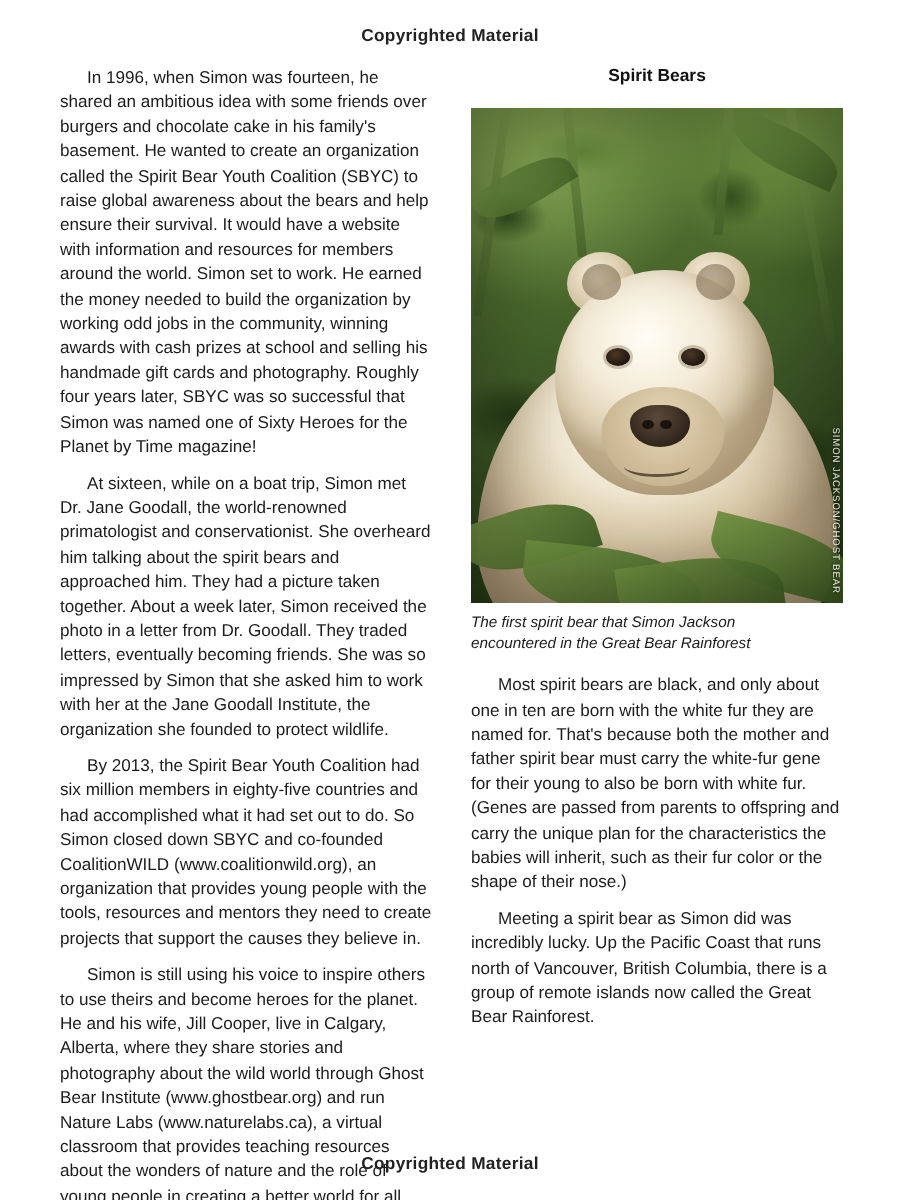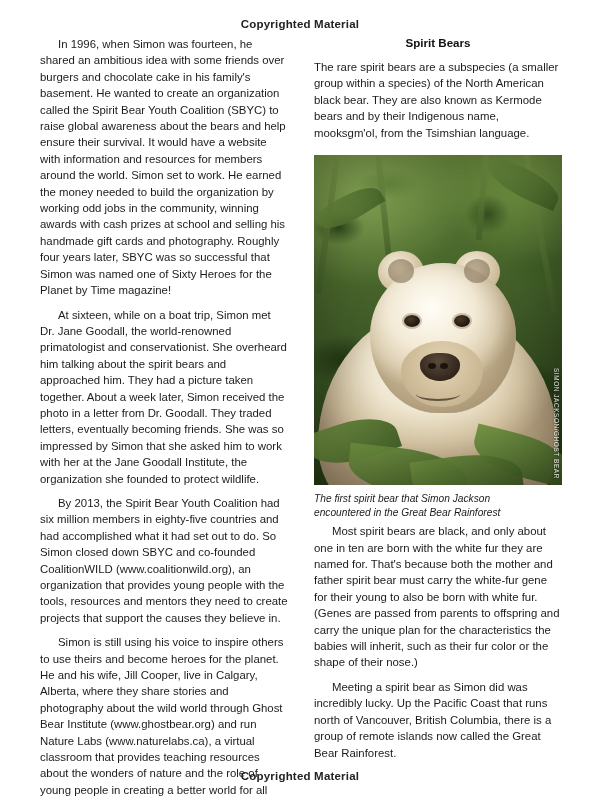--- a/index.html
+++ b/index.html
@@ -38,21 +38,21 @@
     left: 0;
     width: 600px;
     text-align: center;
     font-size: 11.5px;
     font-weight: bold;
     color: #222;
     letter-spacing: 0.2px;
   }
   .columns {
     position: absolute;
-    top: 36px;
+    top: 44px;
     left: 40px;
     width: 522px;
     height: 710px;
     display: flex;
     gap: 26px;
   }
   .col {
     width: 248px;
     position: relative;
   }
@@ -262,42 +262,41 @@
     text-shadow: 0 0 2px rgba(0,0,0,0.8);
   }
   .caption {
     margin-top: 7px;
     font-size: 10.2px;
     line-height: 13.6px;
     font-style: italic;
     color: #1b1b1b;
   }
   .after-figure {
-    margin-top: 4px;
+    margin-top: 13px;
   }
 </style>
 </head>
 <body>
 
 <div class="page">
 
   <div class="copyright-top">Copyrighted Material</div>
 
   <div class="columns">
 
     <div class="col">
       <p class="indent">In 1996, when Simon was fourteen, he shared an ambitious idea with some friends over burgers and chocolate cake in his family's basement. He wanted to create an organization called the Spirit Bear Youth Coalition (SBYC) to raise global awareness about the bears and help ensure their survival. It would have a website with information and resources for members around the world. Simon set to work. He earned the money needed to build the organization by working odd jobs in the community, winning awards with cash prizes at school and selling his handmade gift cards and photography. Roughly four years later, SBYC was so successful that Simon was named one of Sixty Heroes for the Planet by Time magazine!</p>
       <p class="indent">At sixteen, while on a boat trip, Simon met Dr. Jane Goodall, the world-renowned primatologist and conservationist. She overheard him talking about the spirit bears and approached him. They had a picture taken together. About a week later, Simon received the photo in a letter from Dr. Goodall. They traded letters, eventually becoming friends. She was so impressed by Simon that she asked him to work with her at the Jane Goodall Institute, the organization she founded to protect wildlife.</p>
       <p class="indent">By 2013, the Spirit Bear Youth Coalition had six million members in eighty-five countries and had accomplished what it had set out to do. So Simon closed down SBYC and co-founded CoalitionWILD (www.coalitionwild.org), an organization that provides young people with the tools, resources and mentors they need to create projects that support the causes they believe in.</p>
       <p class="indent">Simon is still using his voice to inspire others to use theirs and become heroes for the planet. He and his wife, Jill Cooper, live in Calgary, Alberta, where they share stories and photography about the wild world through Ghost Bear Institute (www.ghostbear.org) and run Nature Labs (www.naturelabs.ca), a virtual classroom that provides teaching resources about the wonders of nature and the role of young people in creating a better world for all life.</p>
     </div>
 
     <div class="col">
       <div class="heading">Spirit Bears</div>
-      <p>The rare spirit bears are a subspecies (a smaller group within a species) of the North American black bear. They are also known as Kermode bears and by their Indigenous name, mooksgm'ol, from the Tsimshian language.</p>
 
       <div class="figure">
         <div class="photo">
           <div class="bg"></div>
           <div class="foliage"></div>
           <div class="stem s1"></div>
           <div class="stem s2"></div>
           <div class="stem s3"></div>
           <div class="stem s4"></div>
 

